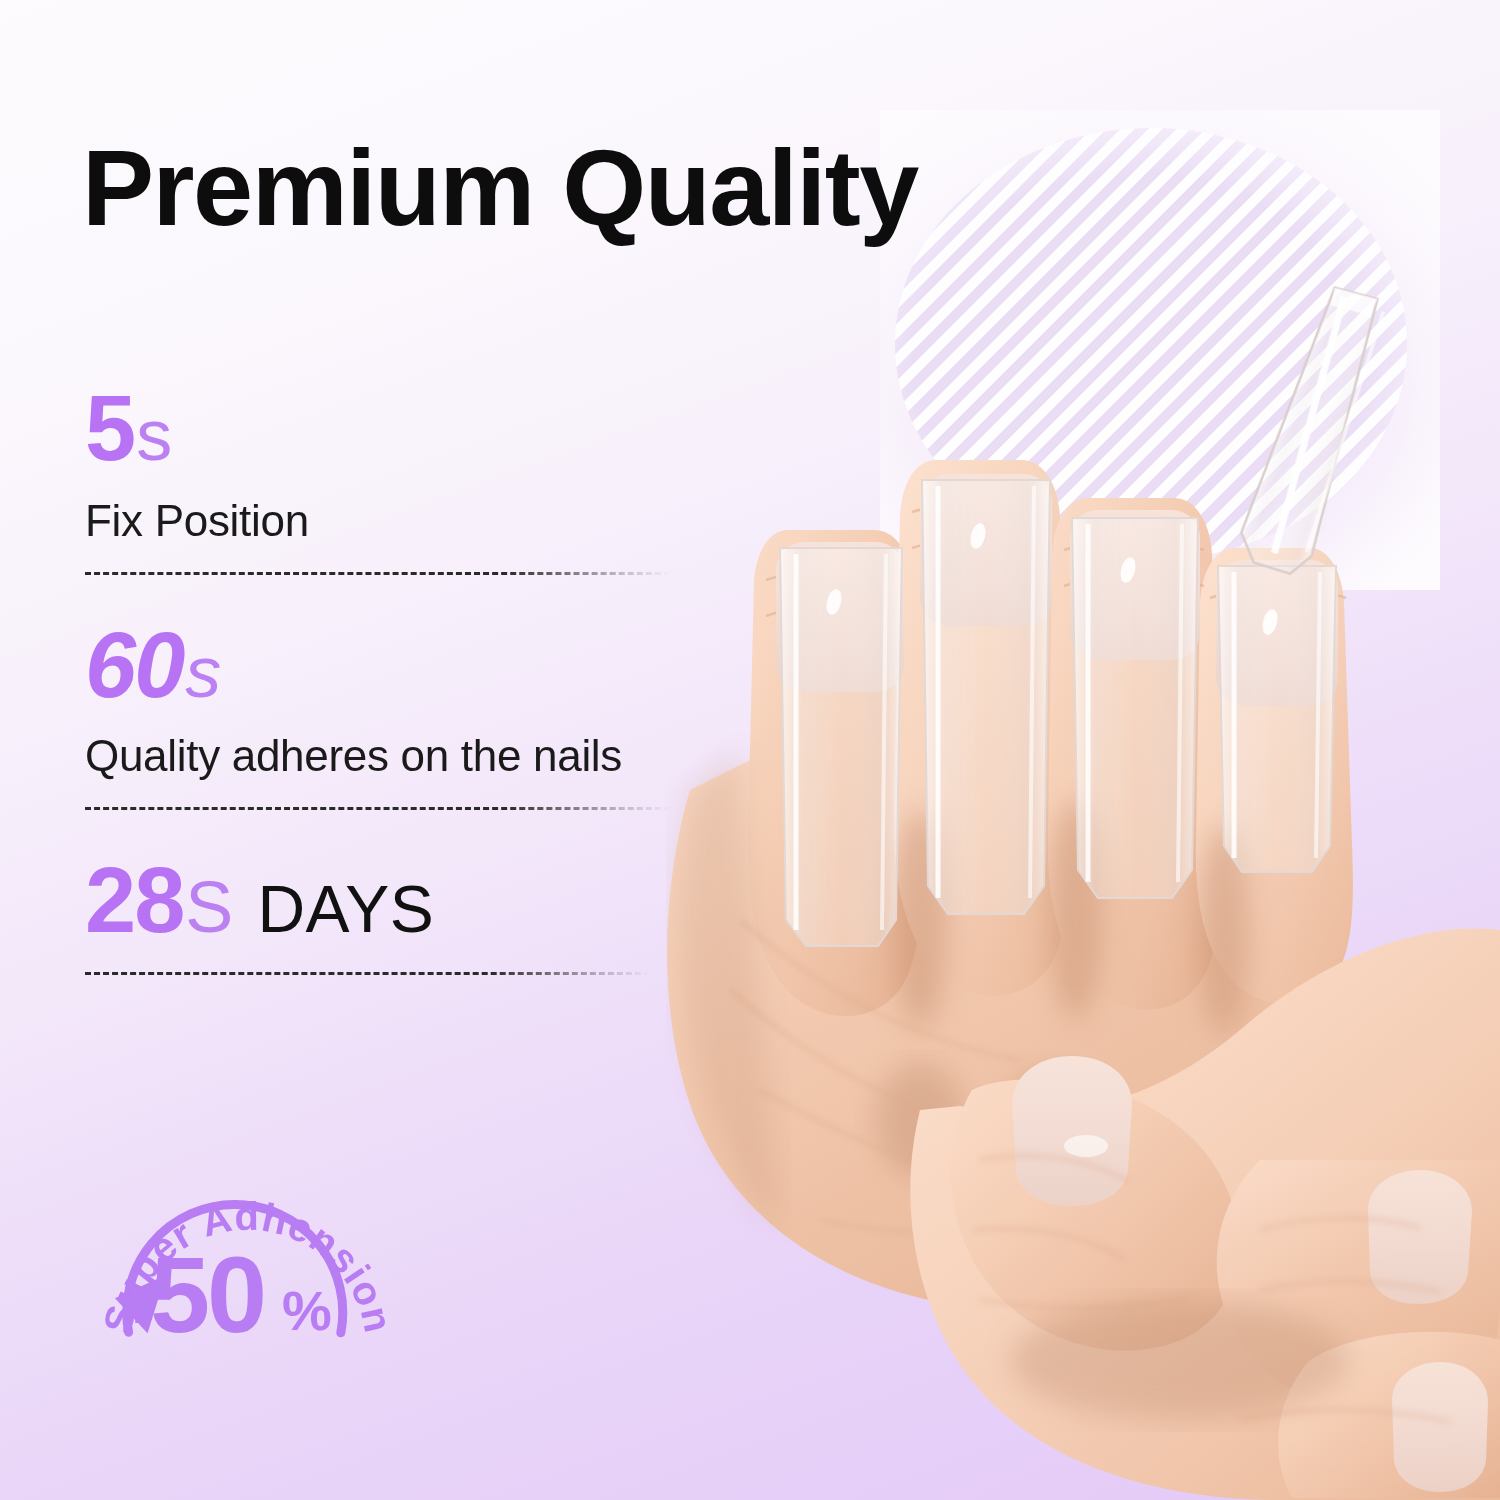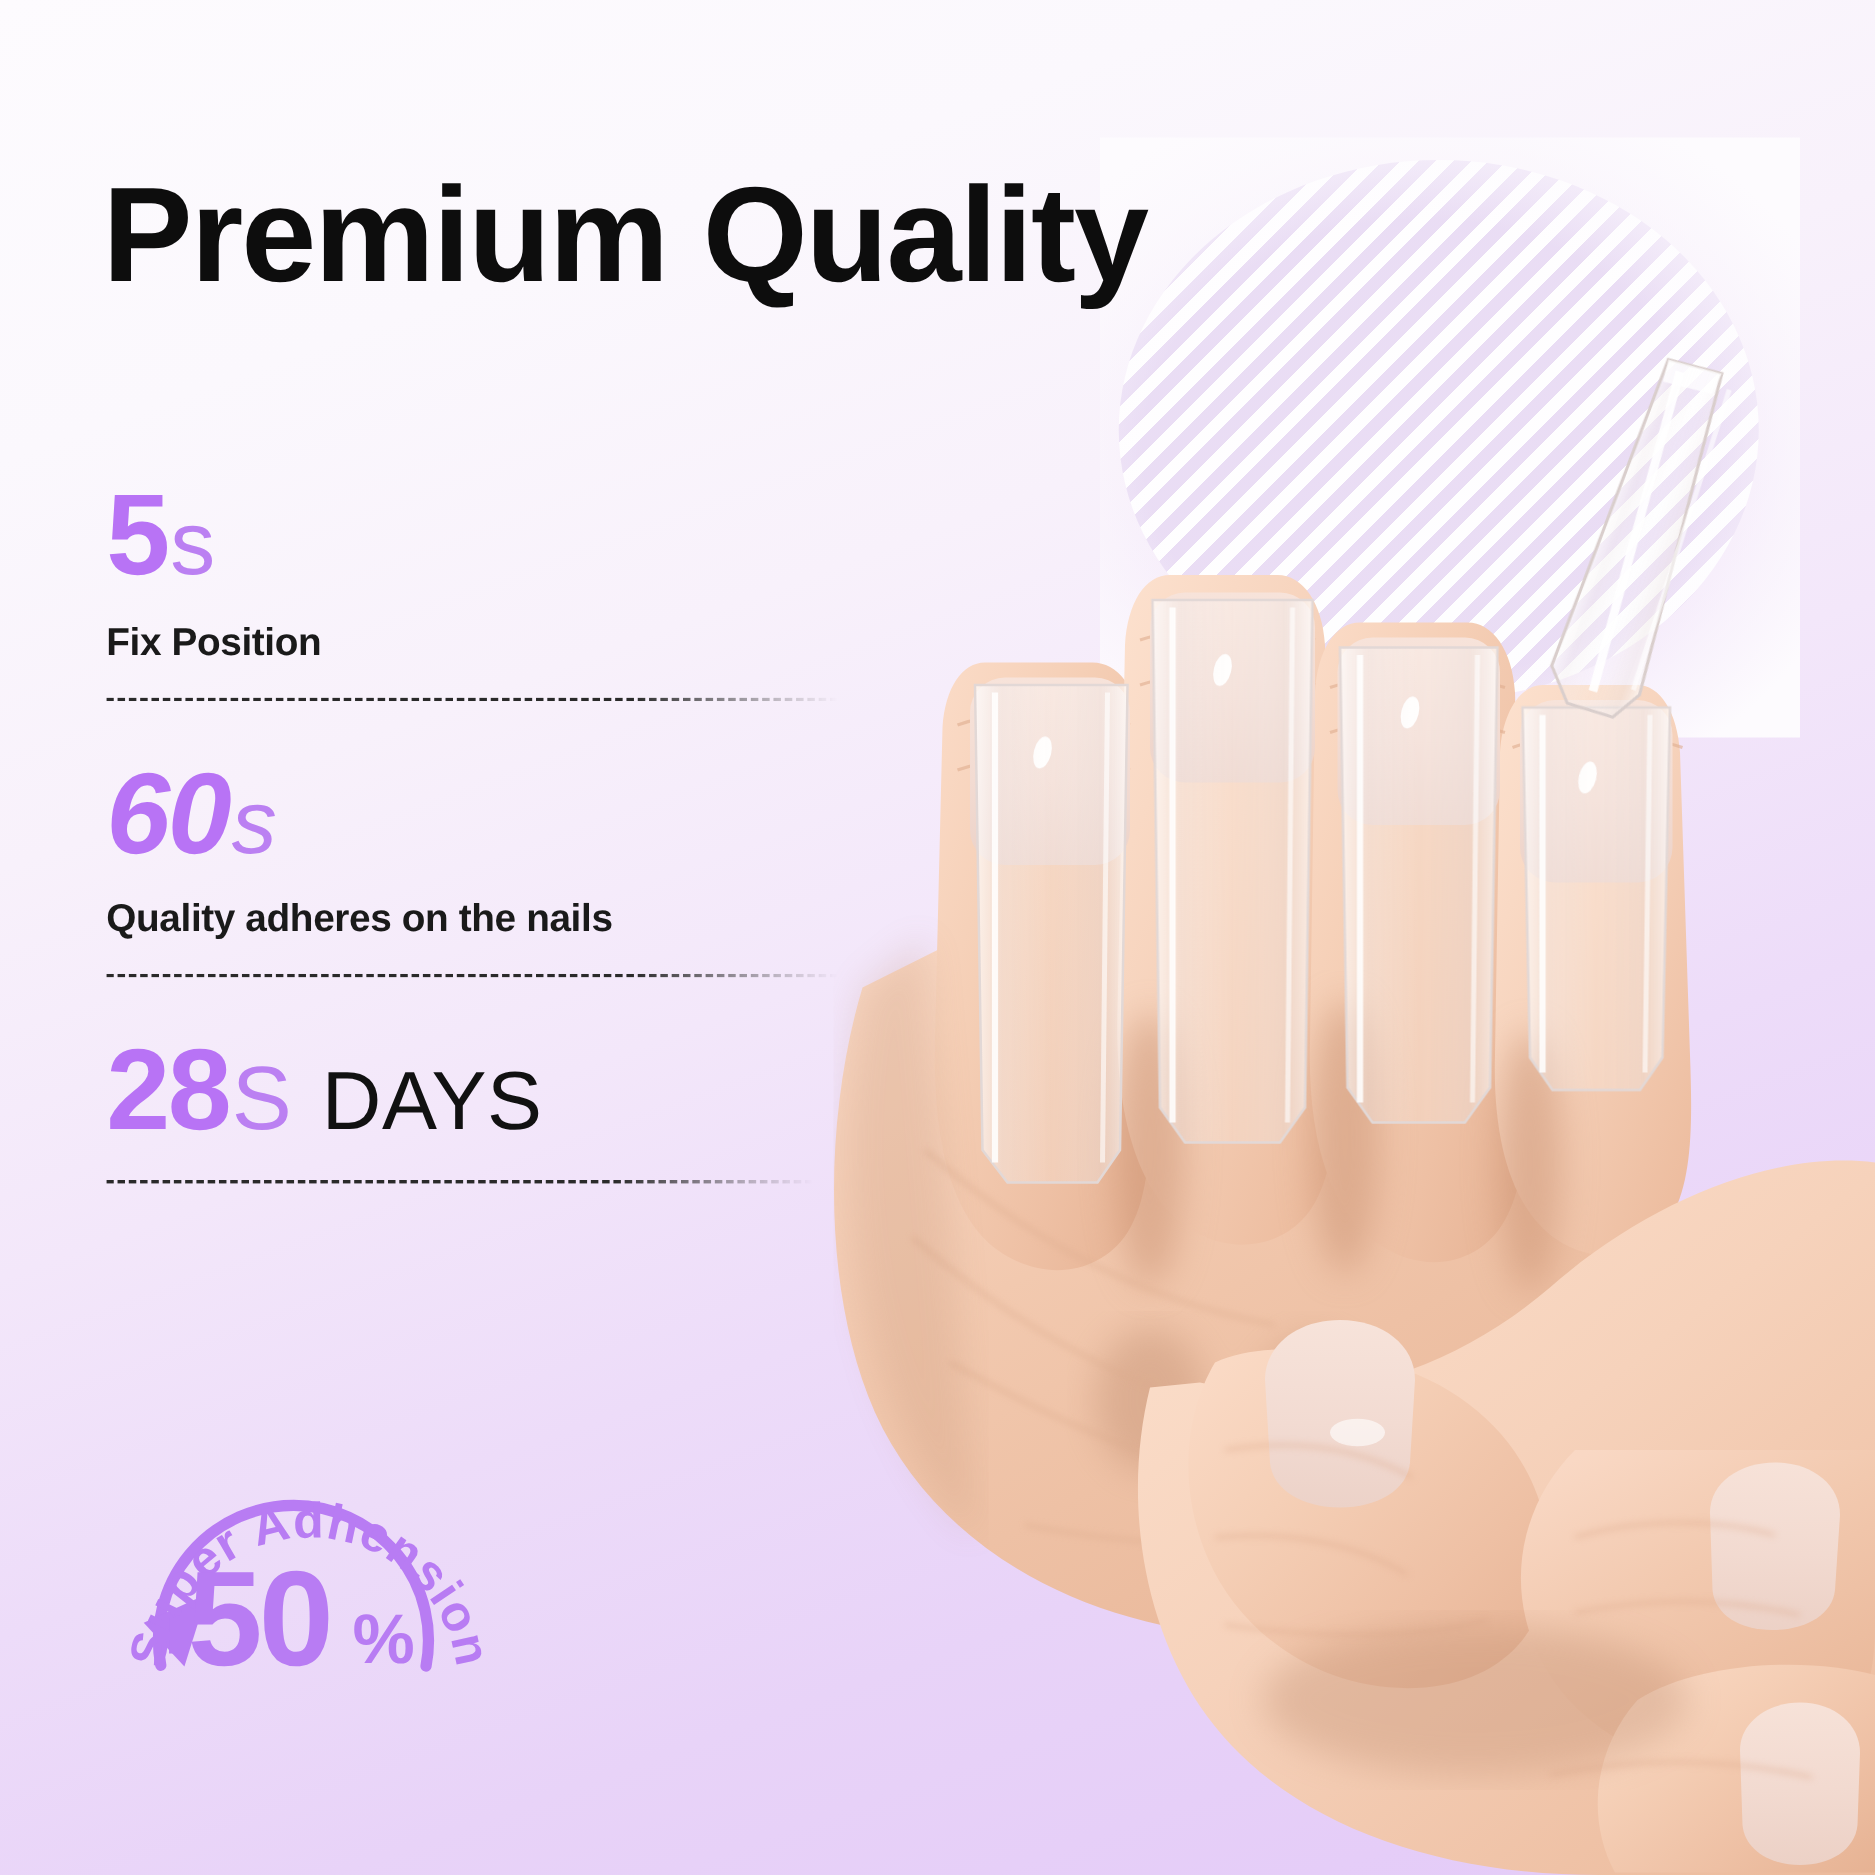--- a/index.html
+++ b/index.html
@@ -97,22 +97,22 @@
     margin-left: 2px;
   }
   .metric-suffix {
     font-size: 66px;
     font-weight: 300;
     color: #111111;
     margin-left: 24px;
     letter-spacing: 0.5px;
   }
   .feature-label {
-    font-size: 31px;
-    font-weight: 700;
+    font-size: 44px;
+    font-weight: 400;
     color: #1a1a1a;
     letter-spacing: -0.3px;
     white-space: nowrap;
   }
   .f1 .feature-metric { margin-bottom: 22px; }
   .f2 .feature-metric { margin-bottom: 20px; font-style: italic; }
   .f3 .feature-metric { margin-bottom: 22px; }
 
   .divider {
     height: 0;

